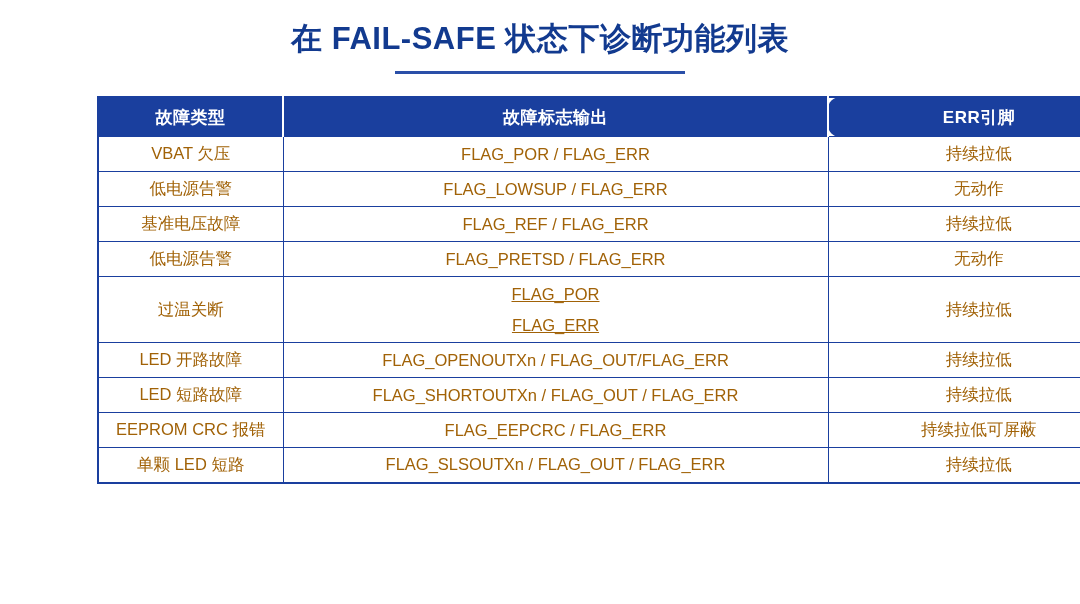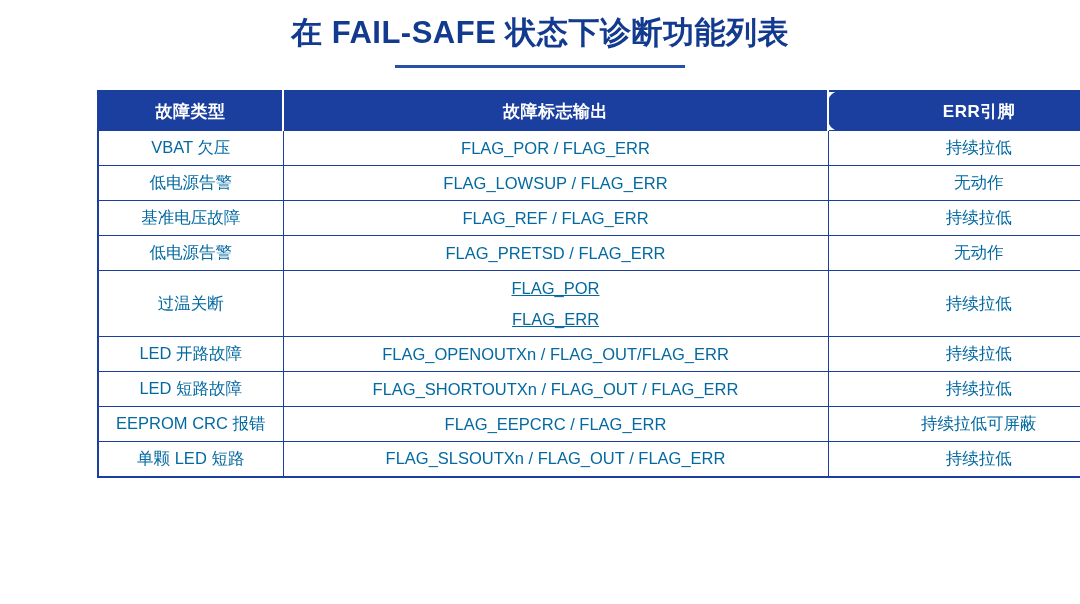--- a/index.html
+++ b/index.html
@@ -14,21 +14,21 @@
     overflow: hidden;
   }
   .page {
     position: relative;
     width: 1080px;
     height: 604px;
     box-sizing: border-box;
   }
   .title-block {
     text-align: center;
-    padding-top: 14px;
+    padding-top: 20px;
   }
   .page-title {
     font-size: 31px;
     font-weight: bold;
     color: #123a8f;
     letter-spacing: 0.5px;
     line-height: 1.2;
   }
   .title-underline {
     width: 290px;
@@ -60,21 +60,21 @@
     letter-spacing: 0.5px;
   }
   table.diag thead th:last-child {
     border-right: none;
     border-radius: 12px;
   }
   table.diag tbody td {
     border: 1.5px solid #1a3f9e;
     text-align: center;
     font-size: 16.5px;
-    color: #0369a1;
+    color: #a16207;
     height: 35px;
     padding: 2px 8px;
     box-sizing: border-box;
   }
   table.diag tbody td.tall {
     height: 66px;
   }
   .stacked-line {
     line-height: 1.85;
     text-decoration: underline;

